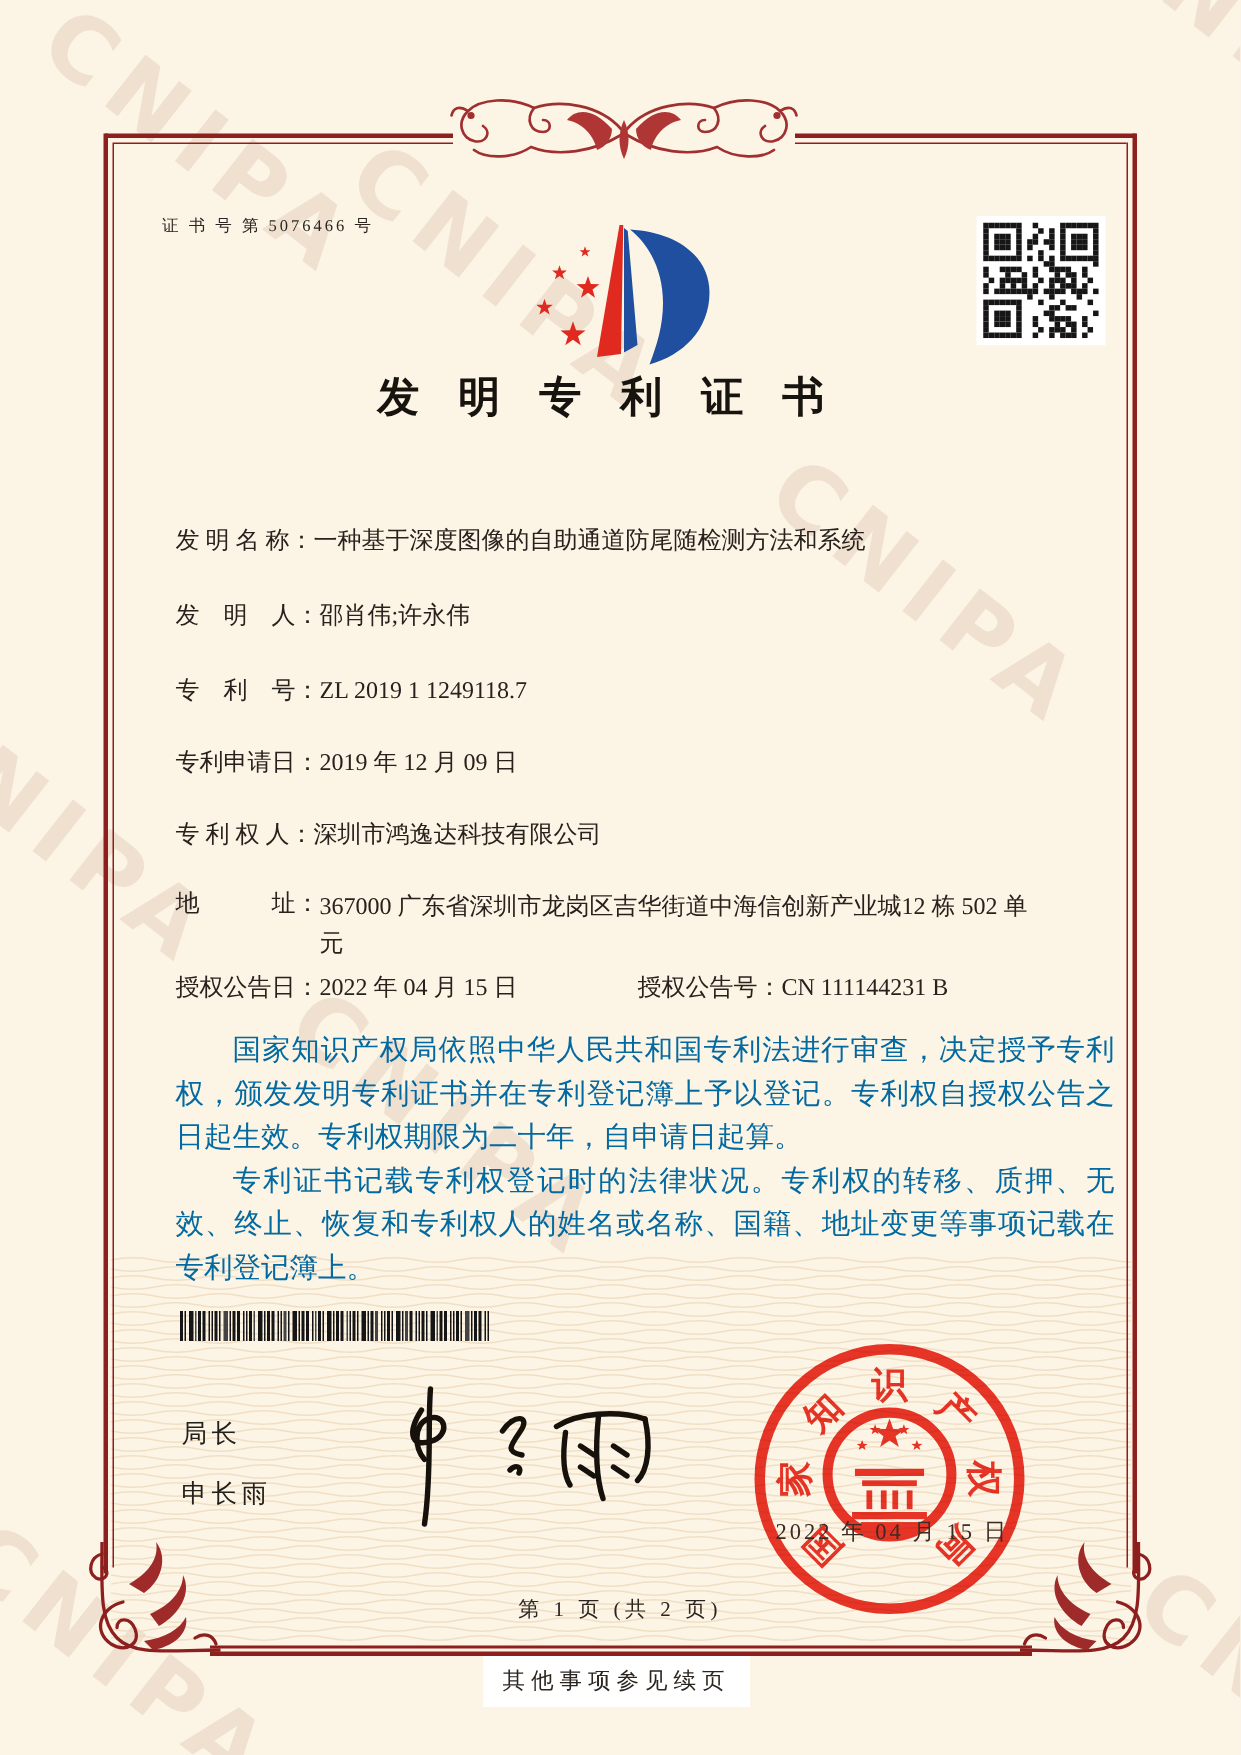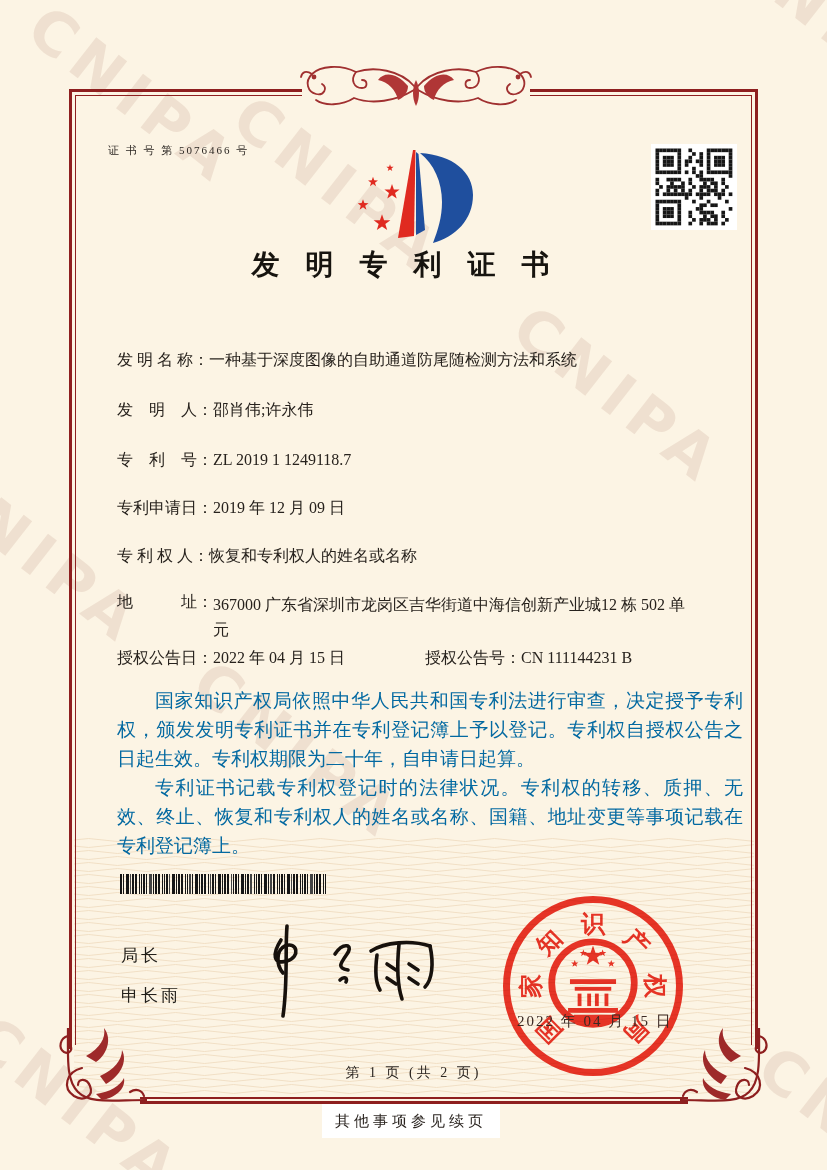--- a/index.html
+++ b/index.html
@@ -384,21 +384,21 @@
   <div class="fieldrow" style="top:400px;">
     <span class="lab">发　明　人：</span><span class="val">邵肖伟;许永伟</span>
   </div>
   <div class="fieldrow" style="top:450px;">
     <span class="lab">专　利　号：</span><span class="val">ZL 2019 1 1249118.7</span>
   </div>
   <div class="fieldrow" style="top:498px;">
     <span class="lab">专利申请日：</span><span class="val">2019 年 12 月 09 日</span>
   </div>
   <div class="fieldrow" style="top:546px;">
-    <span class="lab">专 利 权 人：</span><span class="val">恢复和专利权人的姓名或名称</span>
+    <span class="lab">专 利 权 人：</span><span class="val">深圳市鸿逸达科技有限公司</span>
   </div>
   <div class="fieldrow" style="top:592px;">
     <span class="lab" style="vertical-align:top;">地　　　址：</span><span class="val wrapval">367000 广东省深圳市龙岗区吉华街道中海信创新产业城12 栋 502 单元</span>
   </div>
   <div class="fieldrow" style="top:648px;">
     <span class="lab">授权公告日：</span><span class="val">2022 年 04 月 15 日</span>
     <span class="abs" style="left:308px;top:0;">
       <span class="lab">授权公告号：</span><span class="val">CN 111144231 B</span>
     </span>
   </div>

